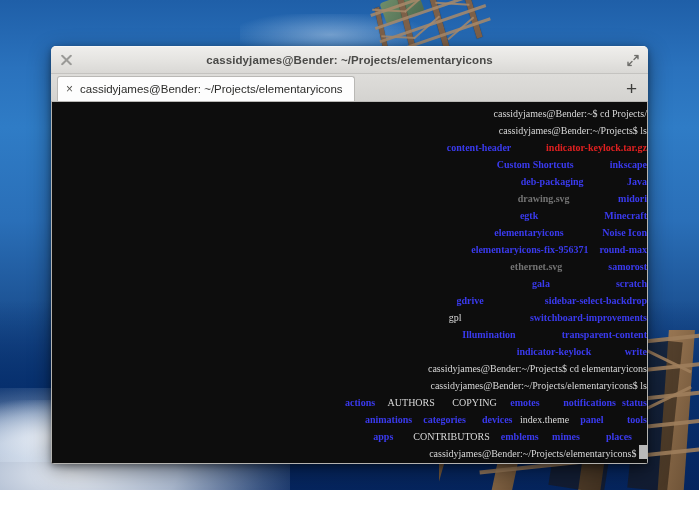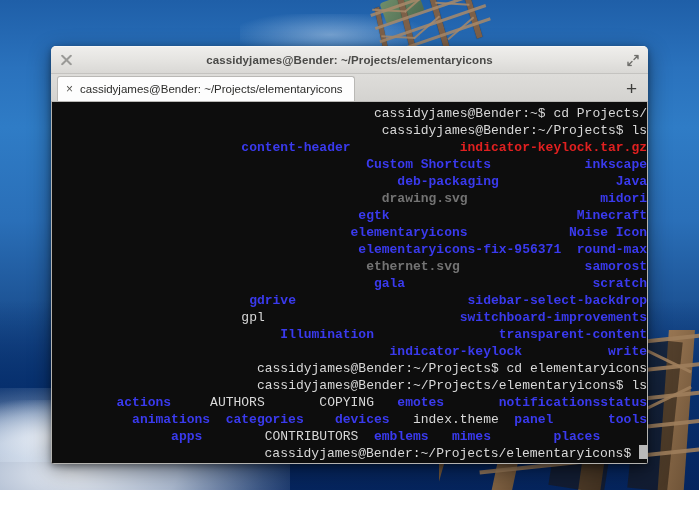--- a/index.html
+++ b/index.html
@@ -213,30 +213,30 @@
   #term-body {
     flex: 1 1 auto;
     background: #0d0d0d;
     padding: 3px 0 0 3px;
     overflow: hidden;
     border-left: 1px solid #b4b3b0;
     border-right: 1px solid #b4b3b0;
     border-bottom: 1px solid #b4b3b0;
   }
   #term-screen {
-    font-family: Liberation Mono, monospace;
-    font-size: 13px;
+    font-family: Liberation Serif, serif;
+    font-size: 10px;
     line-height: 17px;
     white-space: pre;
     color: #d6d6d6;
     letter-spacing: 0px;
   }
   .ln { display: block; height: 17px; }
   .c-default { color: #d8d8d8; }
-  .c-dir     { color: #3a3aee; font-weight: bold; }
+  .c-dir     { color: #3a3aee; font-weight: bold; margin-left: 6px; }
   .c-archive { color: #e02020; font-weight: bold; }
   .c-media   { color: #737373; font-weight: bold; }
   .cursor {
     display: inline-block;
     width: 8px; height: 14px;
     background: #b9b9b9;
     vertical-align: -2px;
   }
 </style>
 </head>

